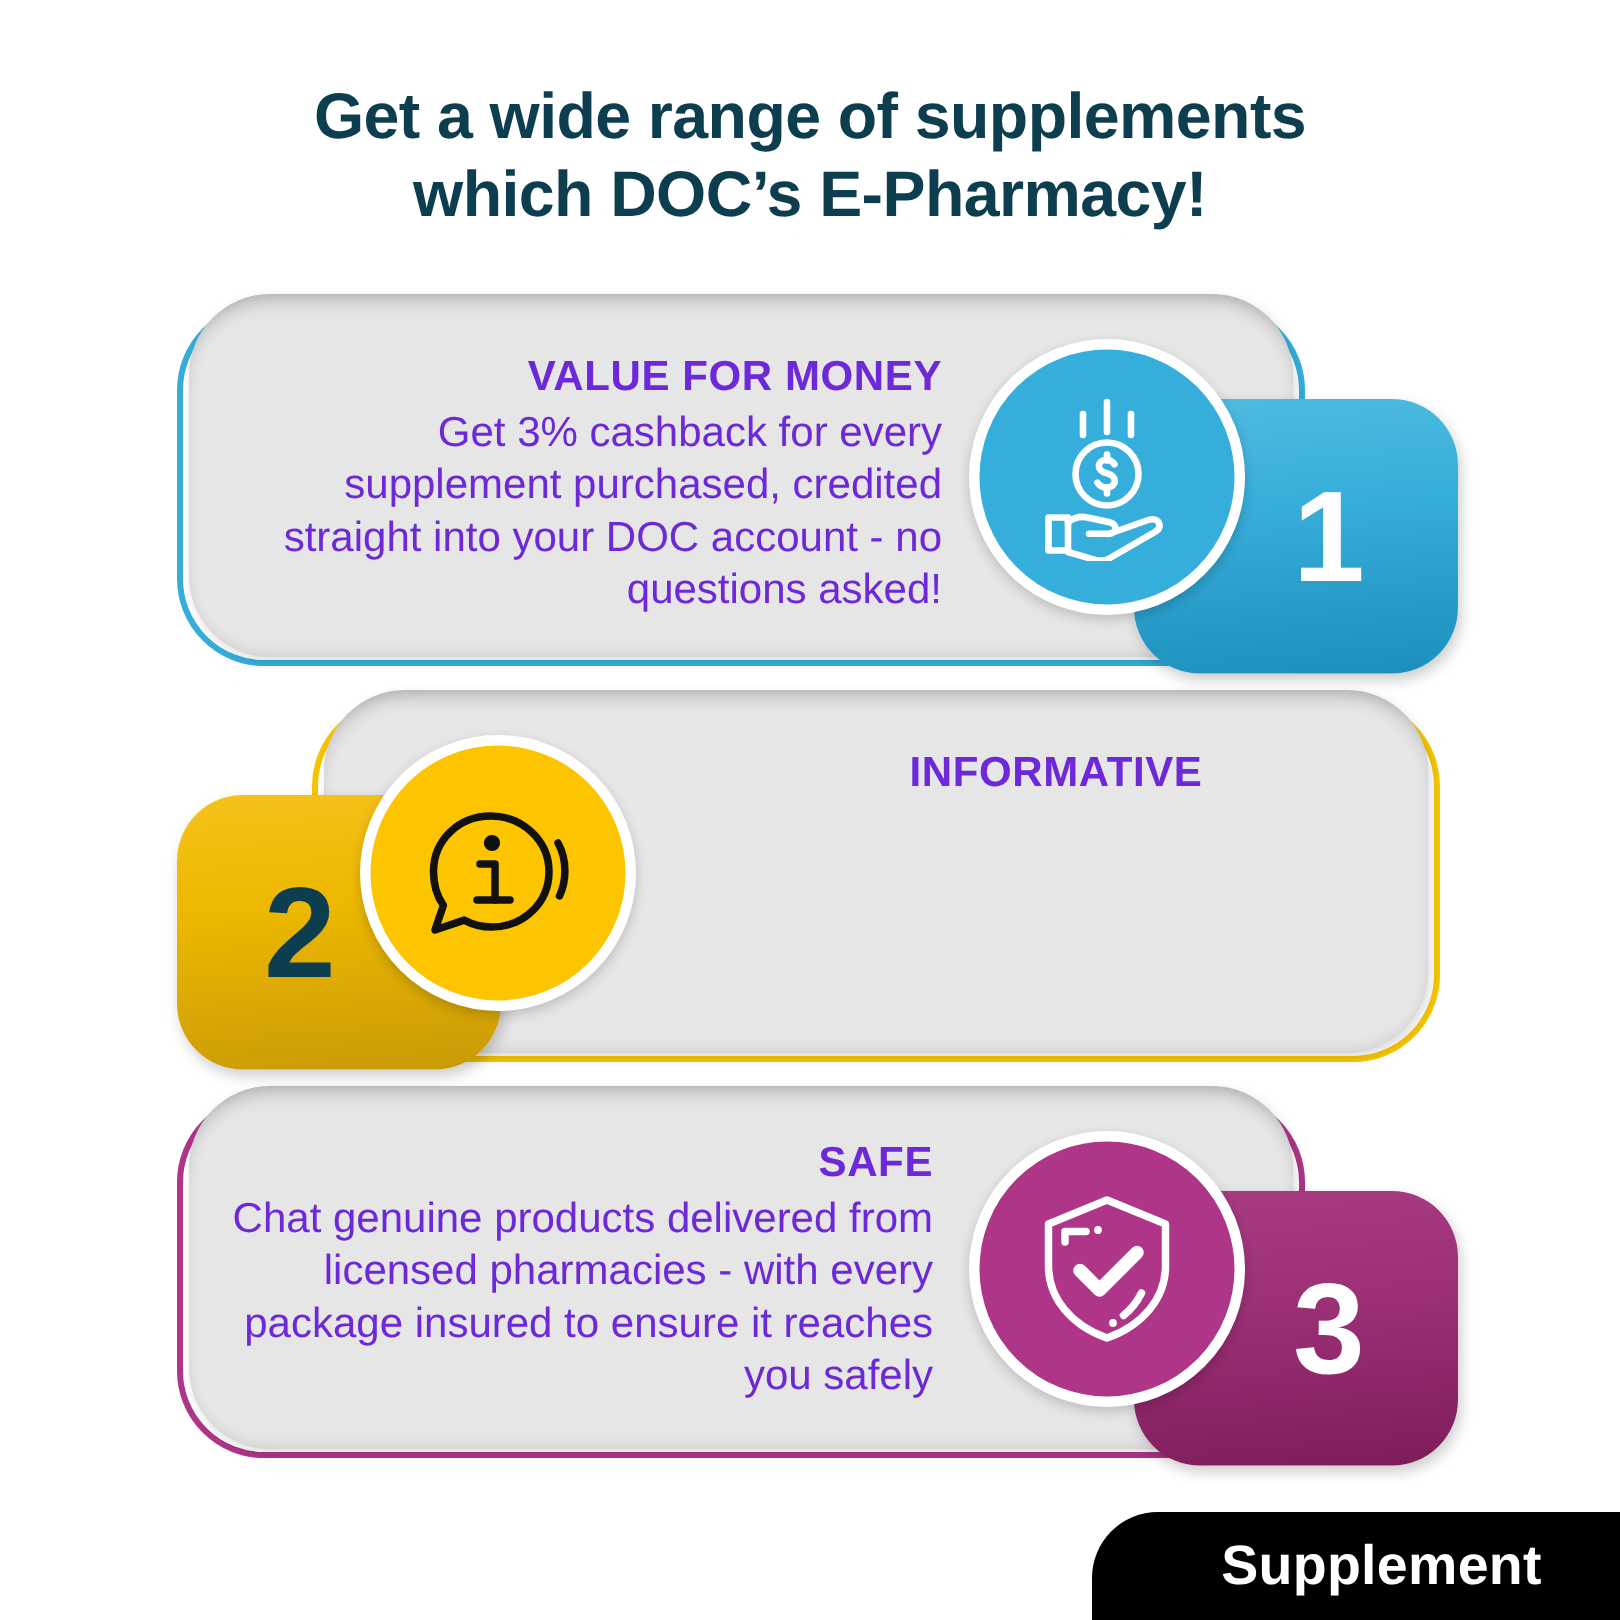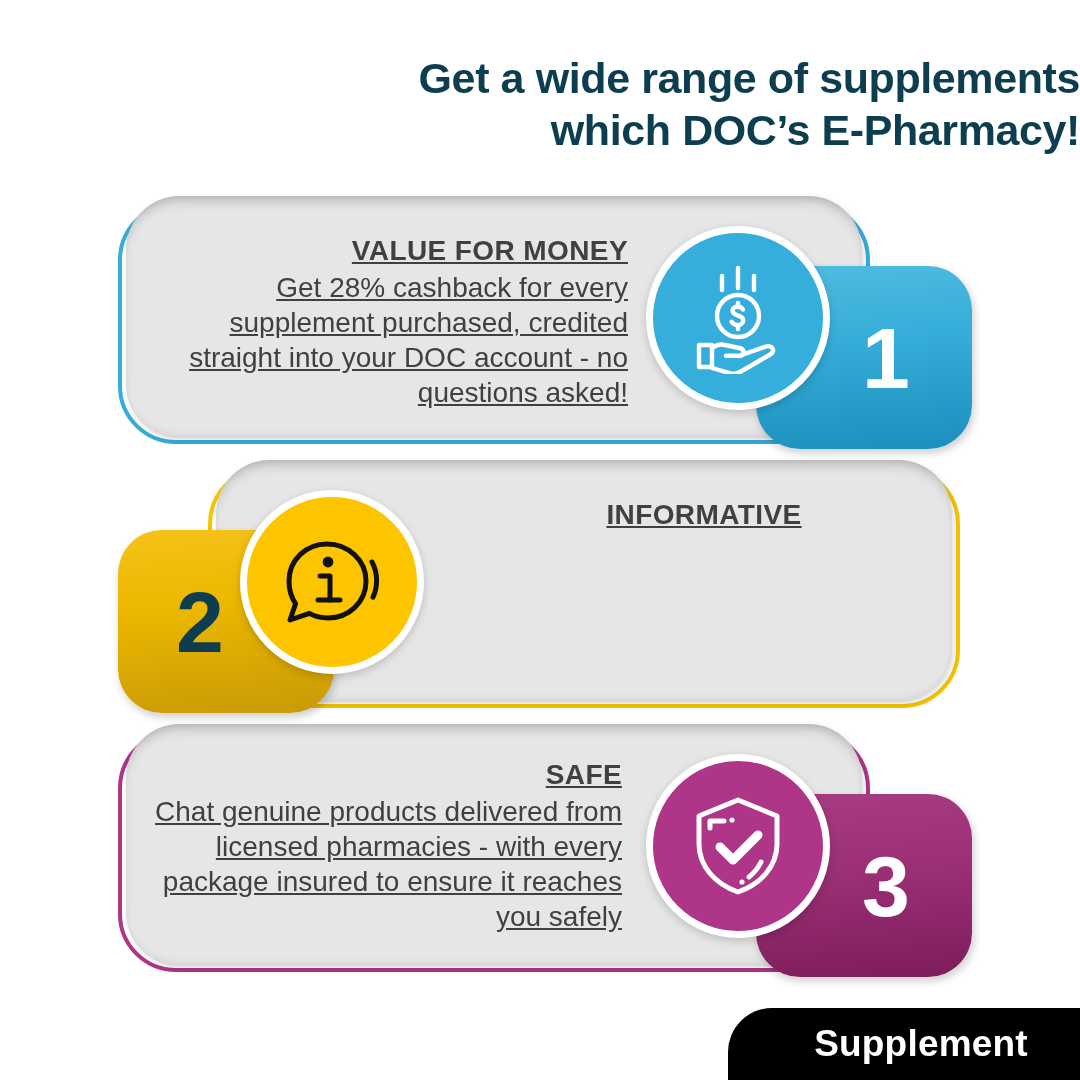--- a/index.html
+++ b/index.html
@@ -17,21 +17,20 @@
     top:52px; left:0; width:1080px;
     text-align:center;
   }
   .title-line{
     display:block;
     font-size:43px;
     font-weight:bold;
     color:#0D3E4F;
     letter-spacing:-0.4px;
     line-height:1.22;
-    text-align:right;
   }
 
   
   .card{
     position:absolute;
     height:242px;
   }
   .card-ring{
     position:absolute;
     left:0; top:0;
@@ -105,22 +104,21 @@
     box-shadow: 0 3px 8px rgba(0,0,0,0.18);
   }
   #circle-1{ left:646px; top:226px; background:#35AEDB; }
   #circle-2{ left:240px; top:490px; background:#FDC500; }
   #circle-3{ left:646px; top:754px; background:#AE3588; }
 
   
   .card-text{
     position:absolute;
     z-index:2;
-    color:#404040;
-    text-decoration:underline;
+    color:#6d28d9;
   }
   .card-heading{
     font-size:28px;
     font-weight:bold;
     letter-spacing:0.4px;
     margin:0 0 2px 0;
     line-height:1.2;
   }
   .card-body{
     font-size:28px;
@@ -177,21 +175,21 @@
     <line x1="56" y1="41" x2="56" y2="45"></line>
     <line x1="56" y1="63" x2="56" y2="67"></line>
     <path d="M17 83h13v22H17z"></path>
     <path d="M30 86c4-3 9-4 13-3l14 3c3 .6 4.6 2.2 4.6 4.2 0 2.1-1.8 3.6-4.4 3.6H44"></path>
     <path d="M57 94l27-9.5c3-1 6 .2 6.8 2.6.7 2-.3 4-2.6 5.4L58 110c-3 1.8-6 2.2-9.4 1.4L30 106"></path>
   </svg>
 </div>
 
 <div class="card-text" id="text-1">
   <p class="card-heading">VALUE FOR MONEY</p>
-  <p class="card-body">Get 28% cashback for every supplement purchased, credited straight into your DOC account - no questions asked!</p>
+  <p class="card-body">Get 3% cashback for every supplement purchased, credited straight into your DOC account - no questions asked!</p>
 </div>
 
 <div class="card" id="card-2">
   <div class="card-ring"></div>
   <div class="card-panel"></div>
 </div>
 
 <div class="badge" id="badge-2">
   <span class="badge-num">2</span>
 </div>

